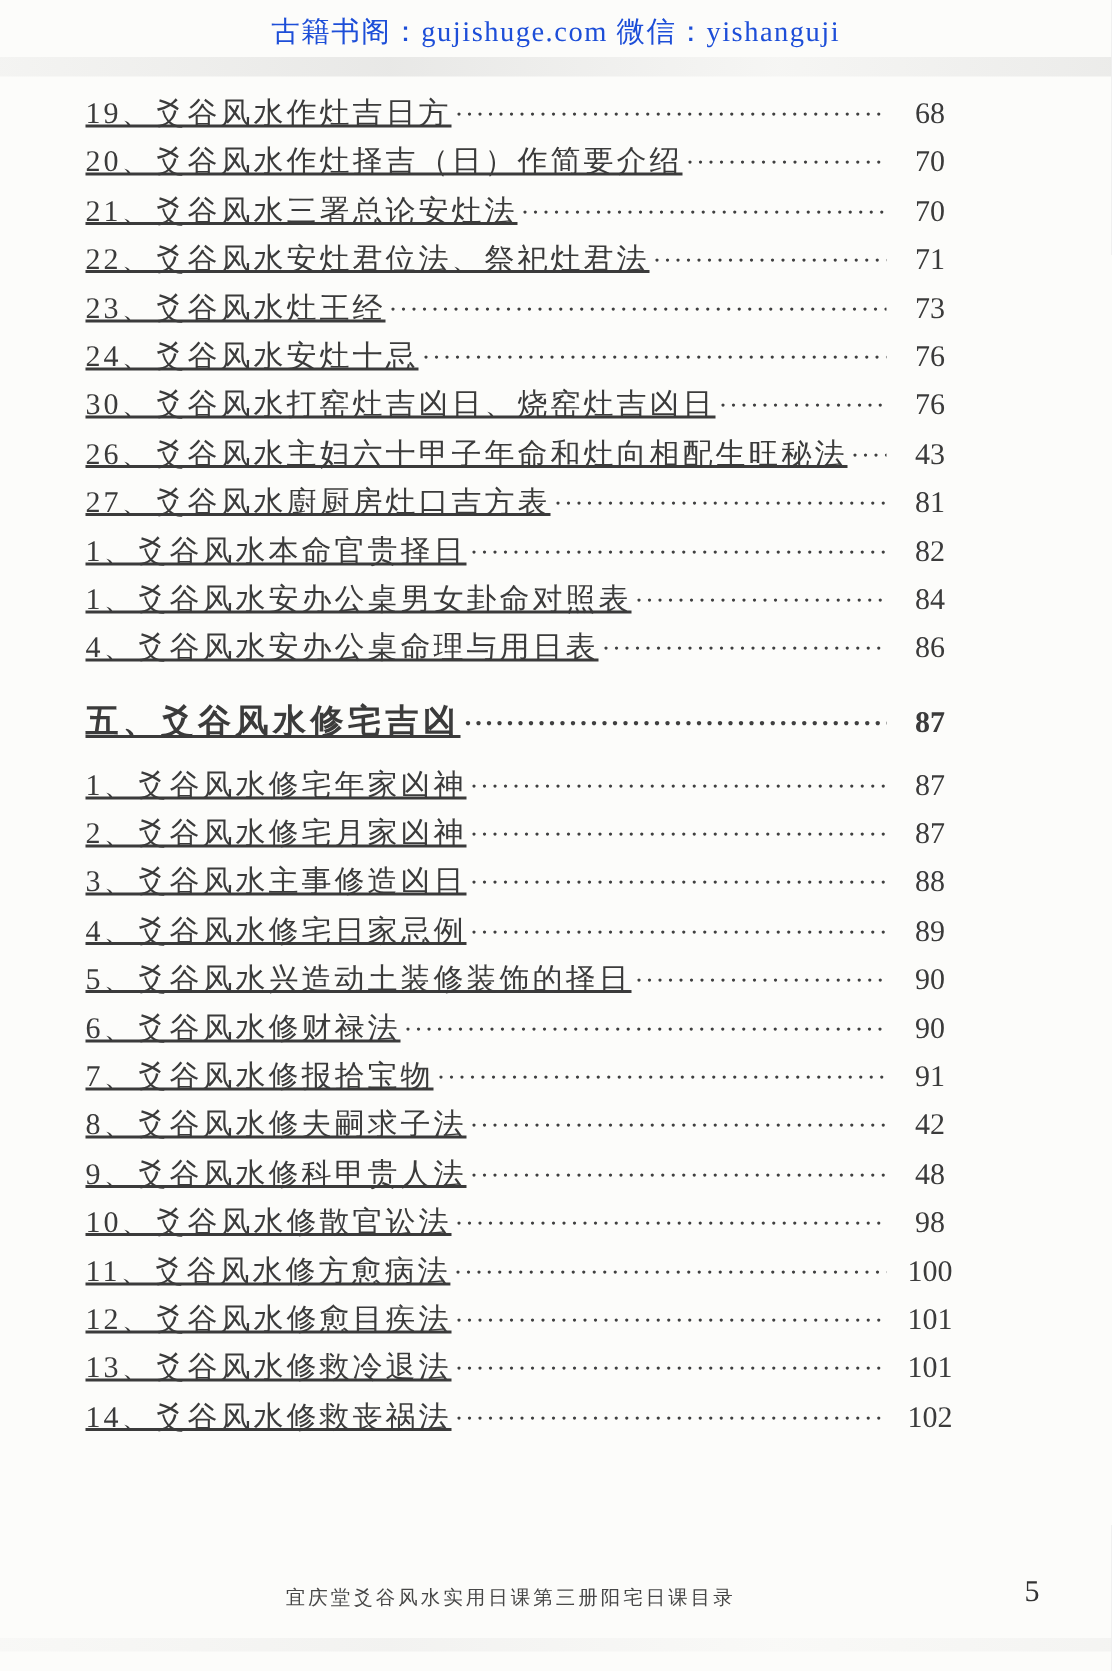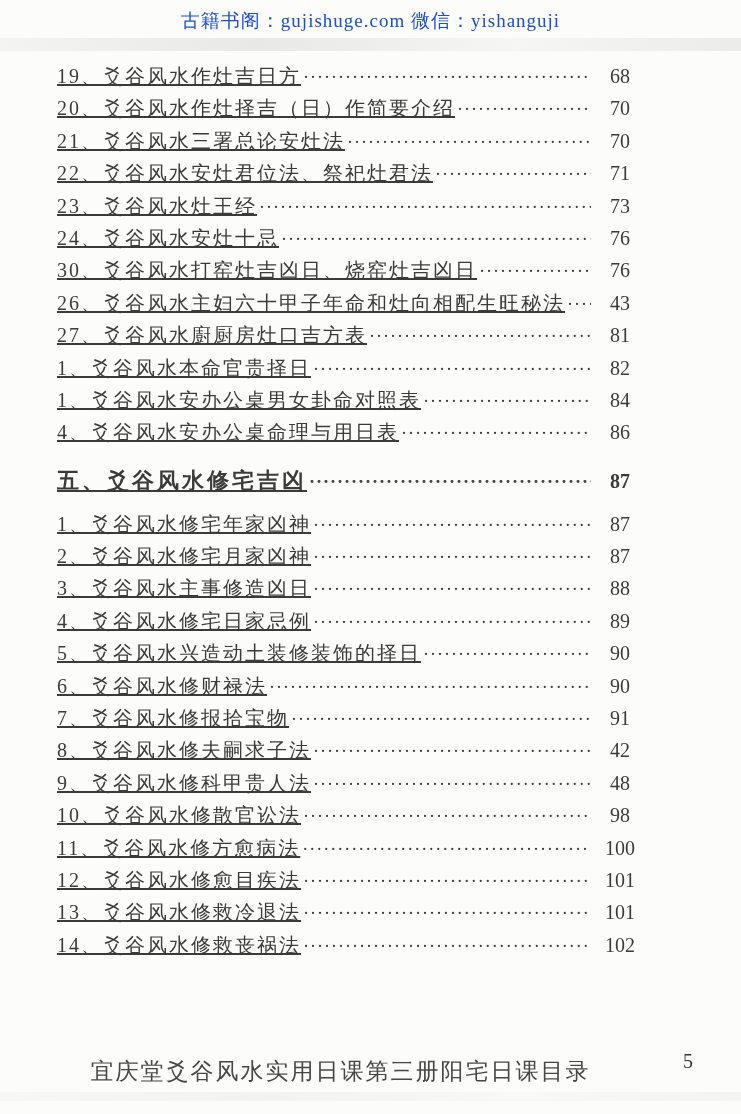--- a/index.html
+++ b/index.html
@@ -66,21 +66,21 @@
     margin-top:9px;
   }
   .toc-row.section-heading .entry-label { letter-spacing:3px; }
   .toc-row.section-heading + .toc-row { margin-top:4px; }
   .footer {
     position:absolute; left:0; right:0; top:1050px; height:40px;
   }
   .footer-title {
     position:absolute; left:0; right:60px; top:6px;
     text-align:center;
-    font-size:23px;
+    font-size:13px;
     letter-spacing:2px;
     color:#474747;
   }
   .footer-page-number {
     position:absolute; right:48px; top:0;
     font-size:20px;
     color:#333;
   }
 </style>
 </head>

